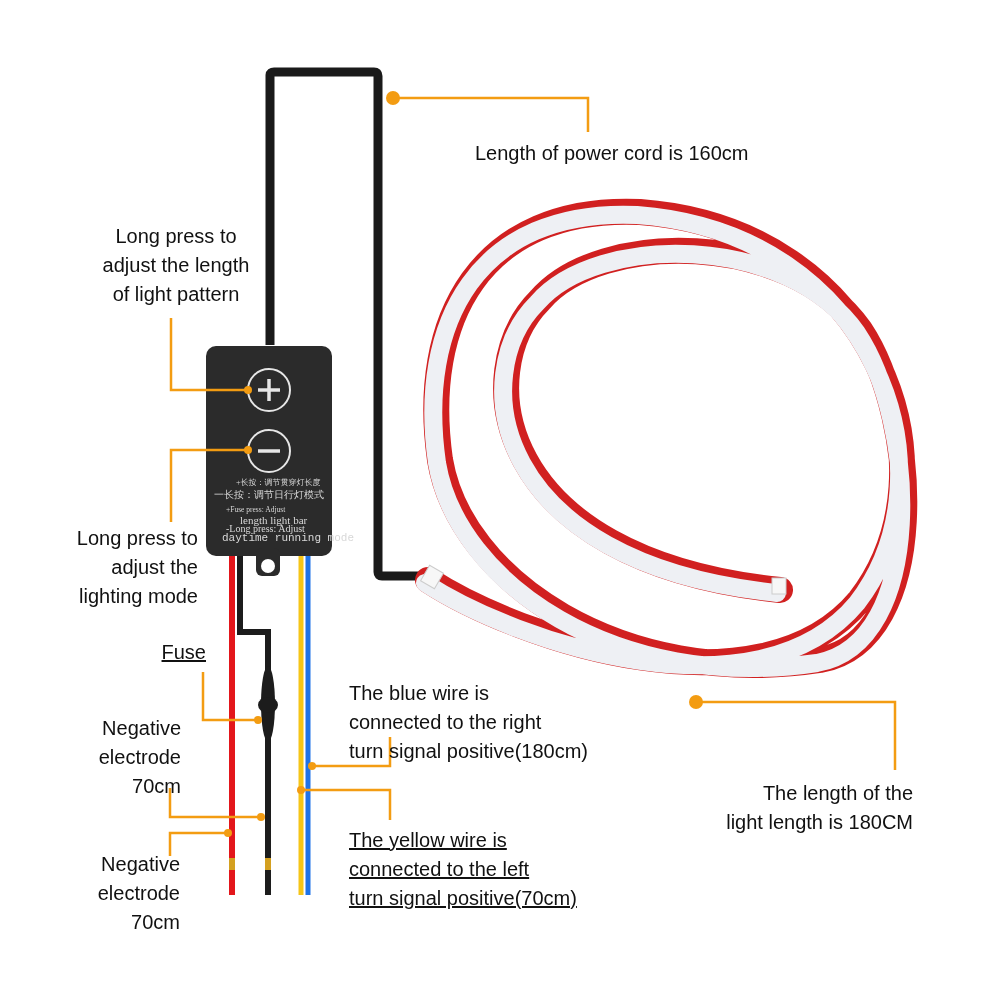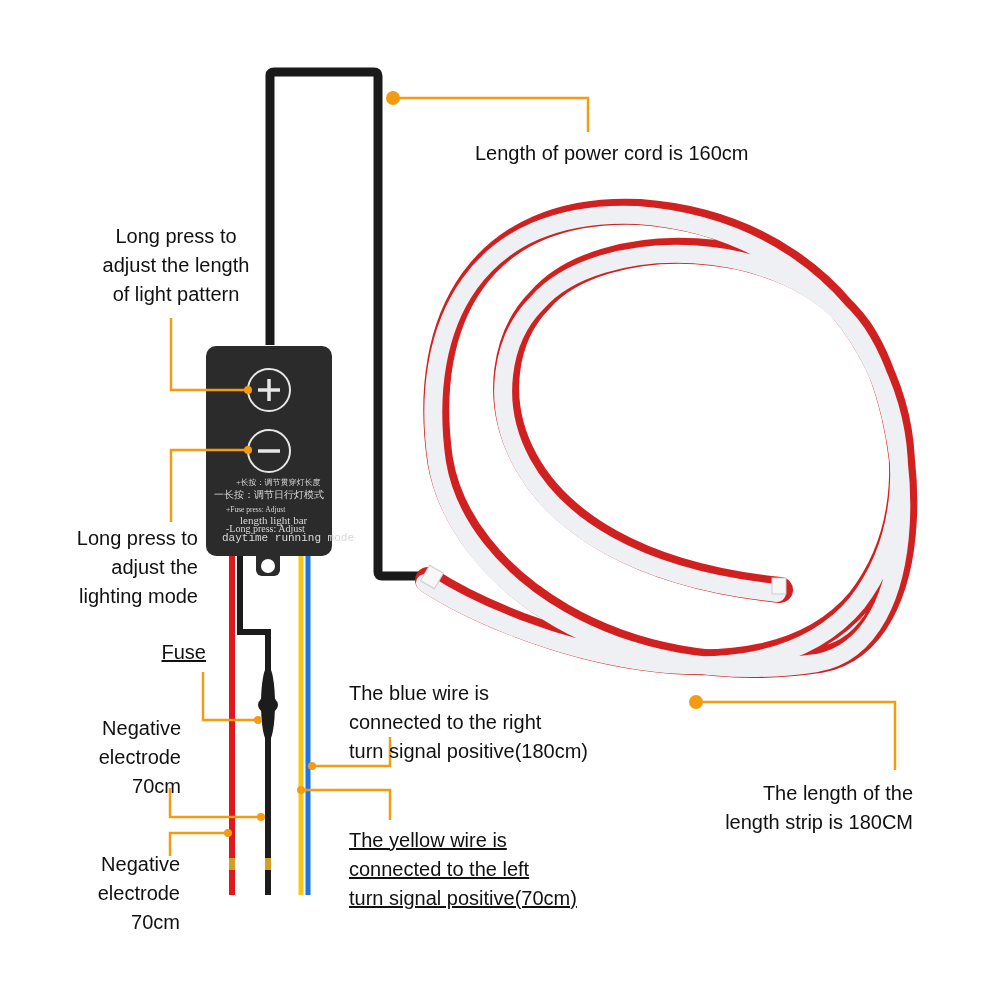--- a/index.html
+++ b/index.html
@@ -91,13 +91,13 @@
 <div class="lbl right" style="left:60px; top:850px; width:120px;">Negative
 electrode
 70cm</div>
 <div class="lbl" style="left:349px; top:679px;">The blue wire is
 connected to the right
 turn signal positive(180cm)</div>
 <div class="lbl" style="left:349px; top:826px;text-decoration:underline;">The yellow wire is
 connected to the left
 turn signal positive(70cm)</div>
 <div class="lbl right" style="left:680px; top:779px; width:233px;">The length of the
-length strip is 180CM</div>
+light length is 180CM</div>
 
 </body></html>

